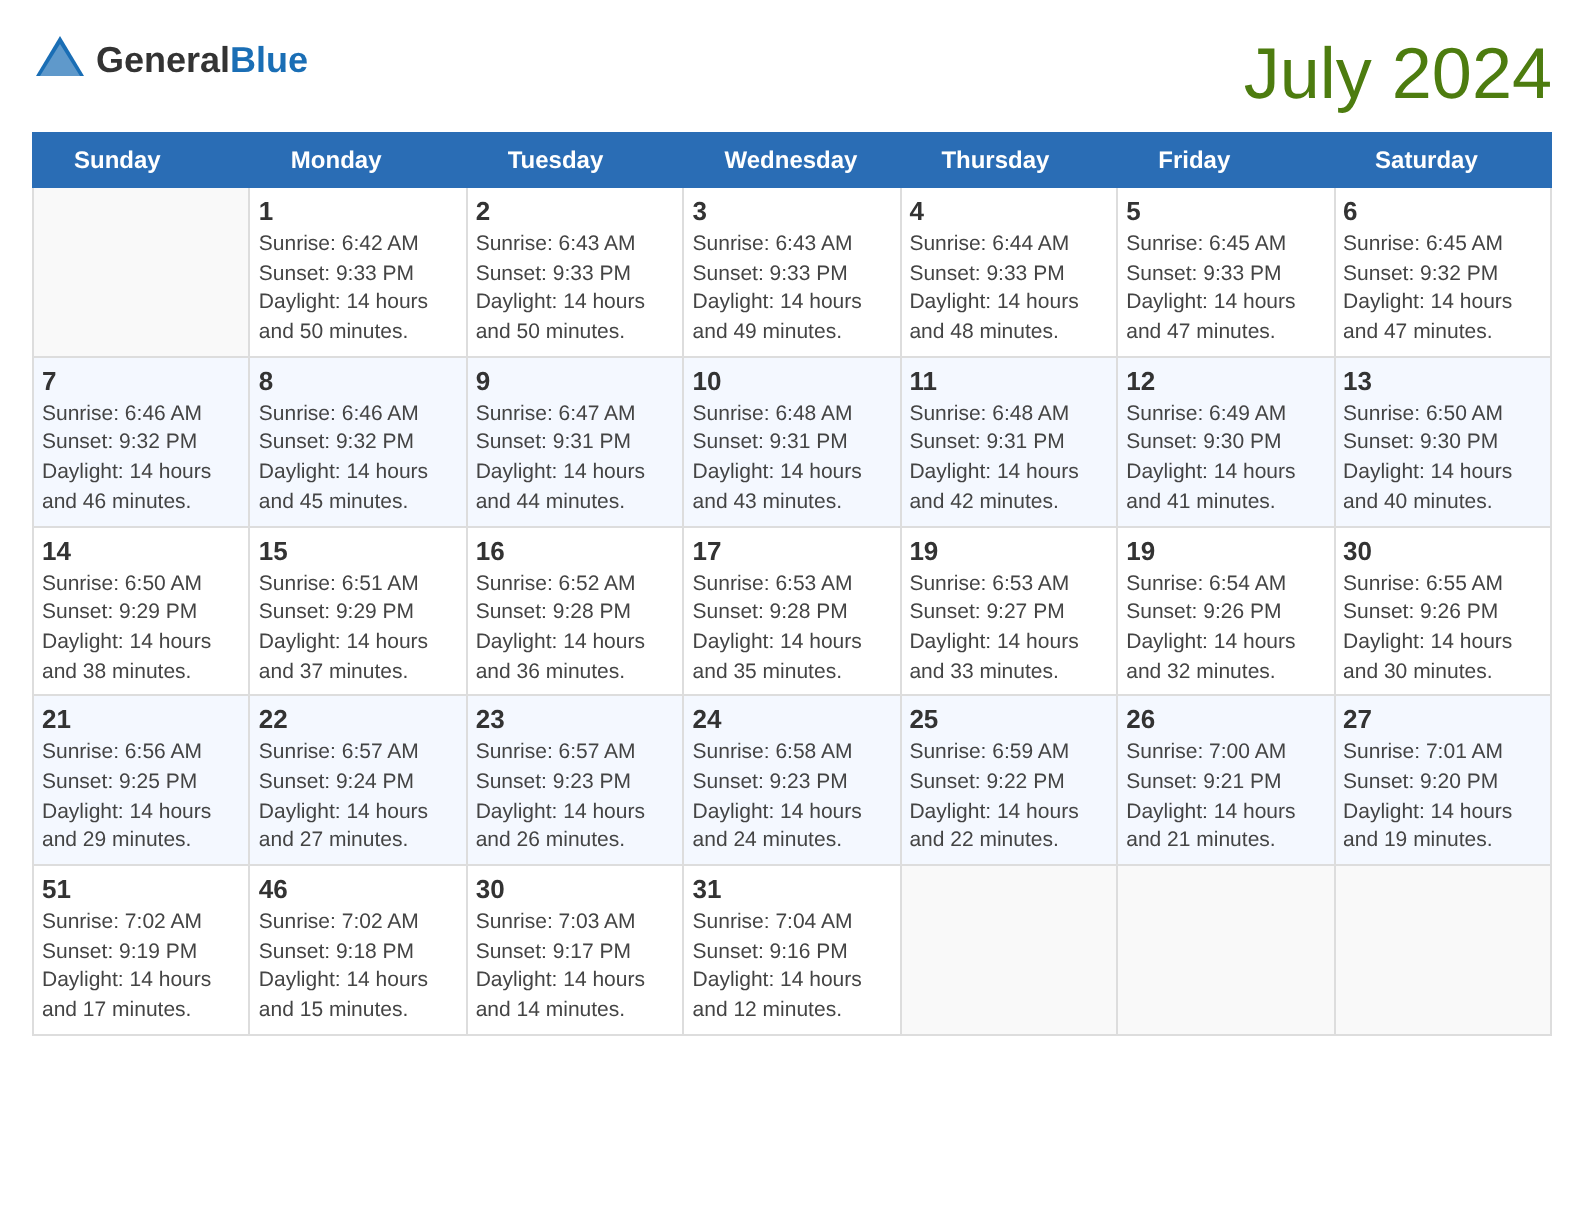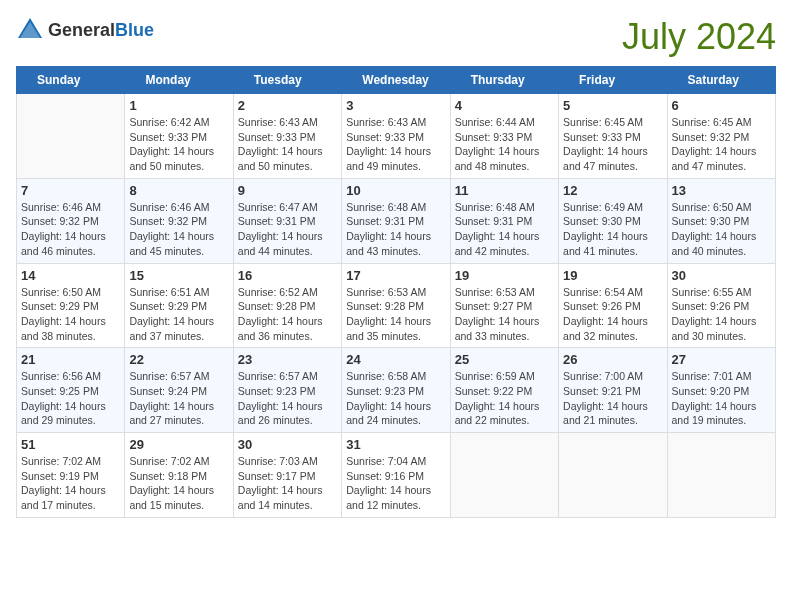--- a/index.html
+++ b/index.html
@@ -240,21 +240,21 @@
           <span class="day-number">27</span>
           <div class="day-info">Sunrise: 7:01 AM<br>Sunset: 9:20 PM<br>Daylight: 14 hours and 19 minutes.</div>
         </td>
       </tr>
       <tr>
         <td>
           <span class="day-number">51</span>
           <div class="day-info">Sunrise: 7:02 AM<br>Sunset: 9:19 PM<br>Daylight: 14 hours and 17 minutes.</div>
         </td>
         <td>
-          <span class="day-number">29</span>
+          <span class="day-number">46</span>
           <div class="day-info">Sunrise: 7:02 AM<br>Sunset: 9:18 PM<br>Daylight: 14 hours and 15 minutes.</div>
         </td>
         <td>
           <span class="day-number">30</span>
           <div class="day-info">Sunrise: 7:03 AM<br>Sunset: 9:17 PM<br>Daylight: 14 hours and 14 minutes.</div>
         </td>
         <td>
           <span class="day-number">31</span>
           <div class="day-info">Sunrise: 7:04 AM<br>Sunset: 9:16 PM<br>Daylight: 14 hours and 12 minutes.</div>
         </td>

